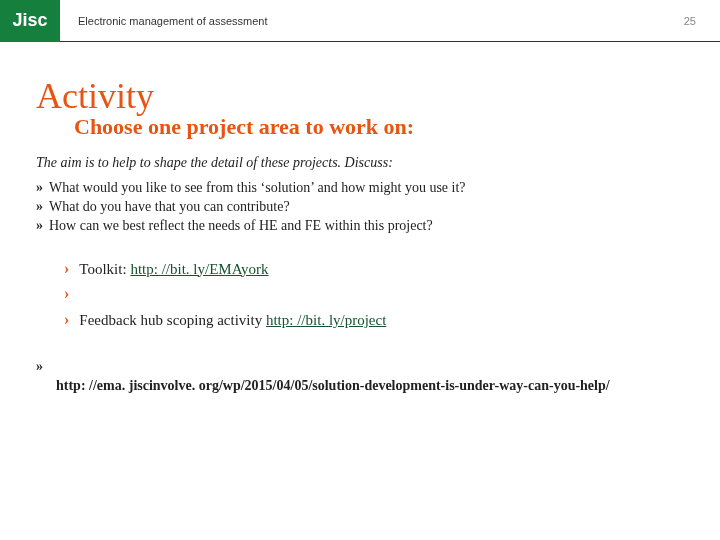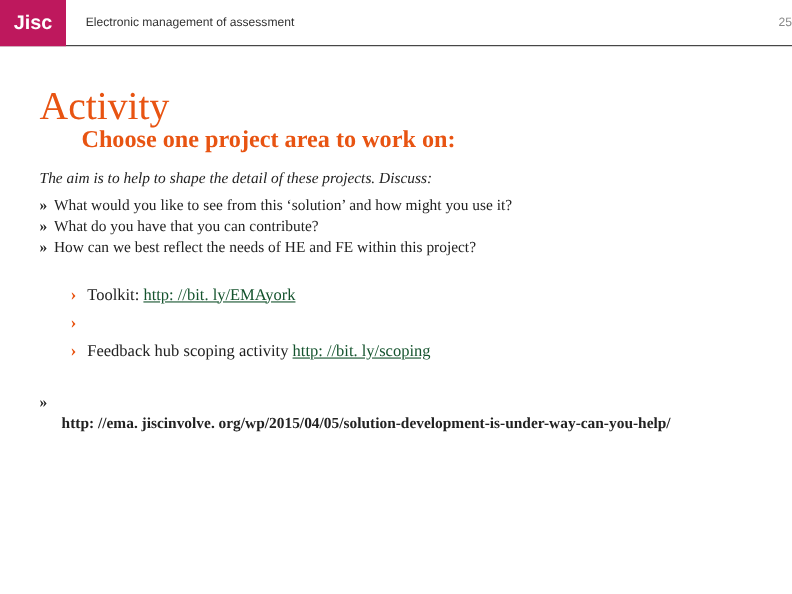--- a/index.html
+++ b/index.html
@@ -14,40 +14,41 @@
   }
   .header {
     display: flex;
     align-items: center;
     border-bottom: 1px solid #333;
     height: 42px;
   }
   .logo {
     width: 60px;
     height: 42px;
-    background: #be185d;
+    background: #15803d;
     color: #fff;
     font-family: Arial, sans-serif;
     font-weight: bold;
     font-size: 18px;
     display: flex;
     align-items: center;
     justify-content: center;
     margin-right: 18px;
   }
   .header-title {
     font-size: 11px;
     font-family: Arial, sans-serif;
     color: #333;
     flex: 1;
   }
   .page-num {
     font-size: 11px;
     font-family: Arial, sans-serif;
     color: #888;
+    padding-right: 24px;
   }
   .content {
     padding: 36px 36px 0 36px;
   }
   .title {
     color: #e85412;
     font-size: 36px;
     font-weight: normal;
     line-height: 1;
     margin-bottom: 0;
@@ -149,21 +150,21 @@
       <span>
         <span>Toolkit: </span><a href="#">http: //bit. ly/EMAyork</a>
       </span>
     </div>
     <div class="link-item">
       <span class="chev">›</span>
     </div>
     <div class="link-item">
       <span class="chev">›</span>
       <span>
-        <span>Feedback hub scoping activity </span><a href="#">http: //bit. ly/scoping</a>
+        <span>Feedback hub scoping activity </span><a href="#">http: //bit. ly/project</a>
       </span>
     </div>
   </div>
 
   <div class="signup">
     <div class="signup-head">
       <span class="raquo">»</span>
     </div>
     <div class="signup-url">http: //ema. jiscinvolve. org/wp/2015/04/05/solution-development-is-under-way-can-you-help/</div>
   </div>

